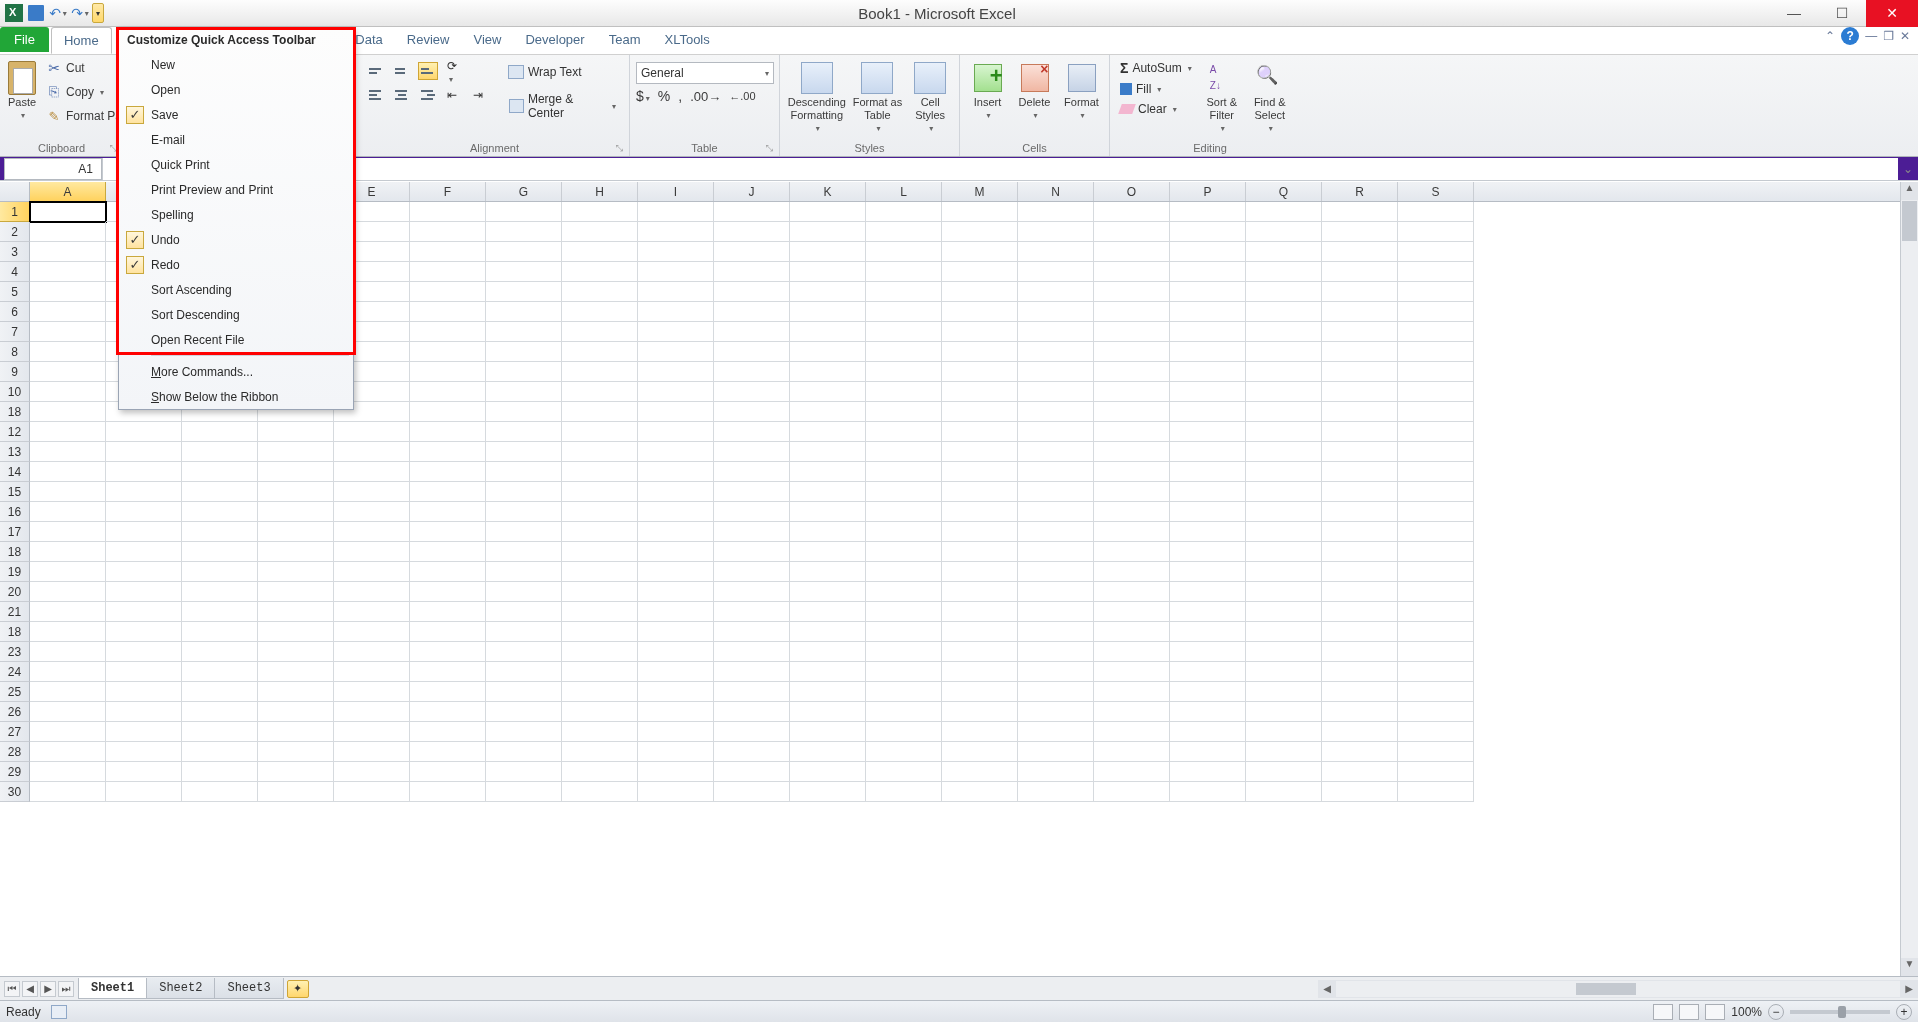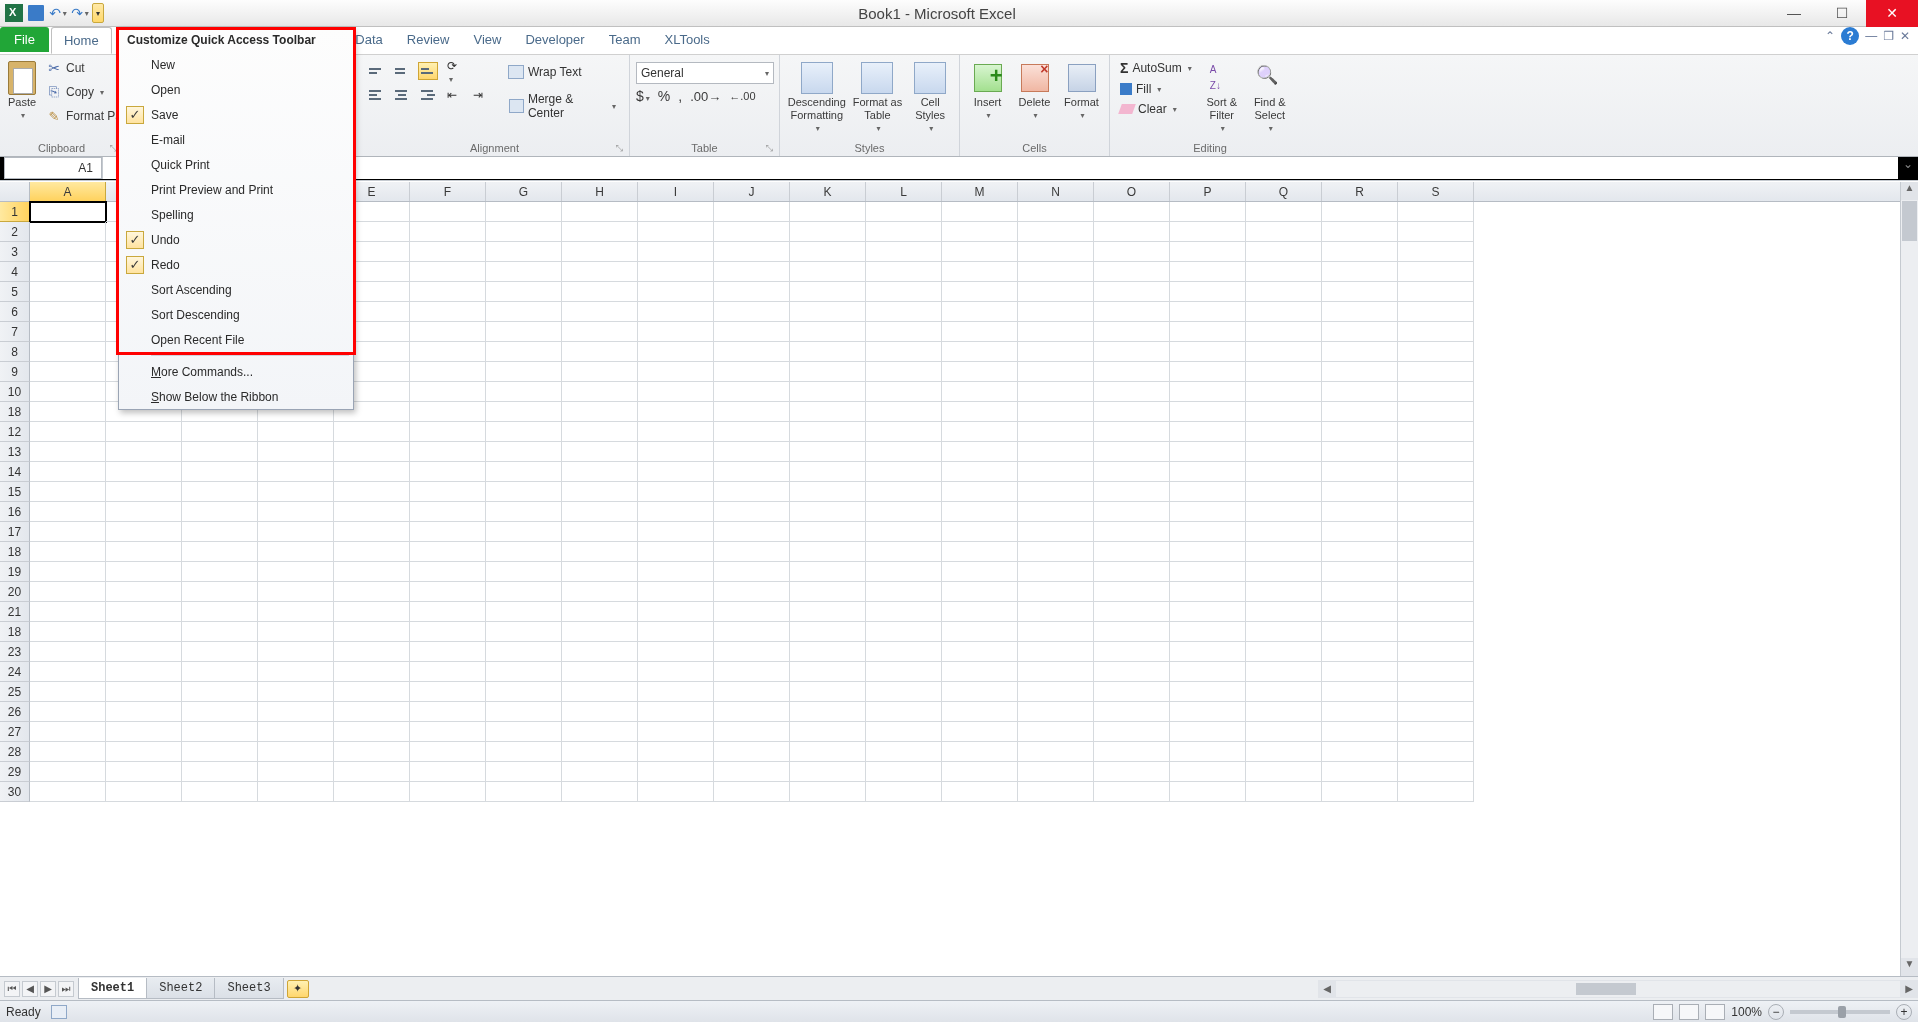--- a/index.html
+++ b/index.html
@@ -78,21 +78,21 @@
 .sigma { font-weight: bold; font-size: 14px; }
 .fill-sq { width: 12px; height: 12px; background: #3a7bc8; }
 .clear-er { width: 14px; height: 10px; background: #f3b6d0; transform: skewX(-20deg); }
 .sort-ic { width: 28px; height: 28px; position: relative; }
 .sort-ic::before { content: "A"; position: absolute; top: 0; left: 2px; font-size: 10px; color: #7a4aa8; }
 .sort-ic::after { content: "Z↓"; position: absolute; bottom: 0; left: 2px; font-size: 10px; color: #7a4aa8; }
 .find-ic { width: 26px; height: 26px; position: relative; }
 .find-ic::before { content: "🔍"; font-size: 18px; position: absolute; top: 0; left: 0; filter: hue-rotate(60deg); }
 
 
-.fbar { height: 24px; border-bottom: 1px solid #c5cad0; display: flex; background: #000000; }
+.fbar { height: 24px; border-bottom: 1px solid #c5cad0; display: flex; align-items: center; background: #4c1d95; }
 .namebox { width: 98px; height: 22px; border: 1px solid #b4b9c0; background: #fff; text-align: center; font-size: 12px; margin-left: 4px; display: flex; align-items: center; justify-content: flex-end; padding-right: 8px; }
 .fbar-rest { flex: 1; height: 22px; border-left: 1px solid #c5cad0; background: #fff; }
 .fbar-exp { width: 20px; text-align: center; color: #888; }
 
 
 .grid-wrap { position: absolute; top: 182px; left: 0; right: 18px; bottom: 46px; overflow: hidden; background: #fff; }
 .col-headers { display: flex; height: 20px; background: linear-gradient(#f0f2f5,#e3e7ed); border-bottom: 1px solid #b6bcc4; }
 .corner { width: 30px; border-right: 1px solid #b6bcc4; background: linear-gradient(#f0f2f5,#e3e7ed); }
 .col-h { width: 76px; border-right: 1px solid #c9cdd3; text-align: center; font-size: 12px; color: #3a3a3a; line-height: 20px; }
 .col-h.sel { background: linear-gradient(#ffe9a0,#ffd25e); border-right: 1px solid #c9a83d; }

